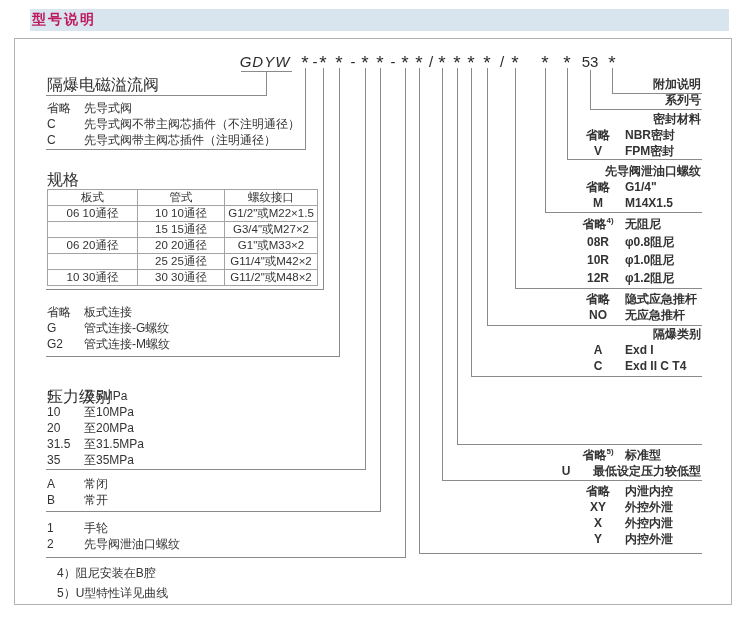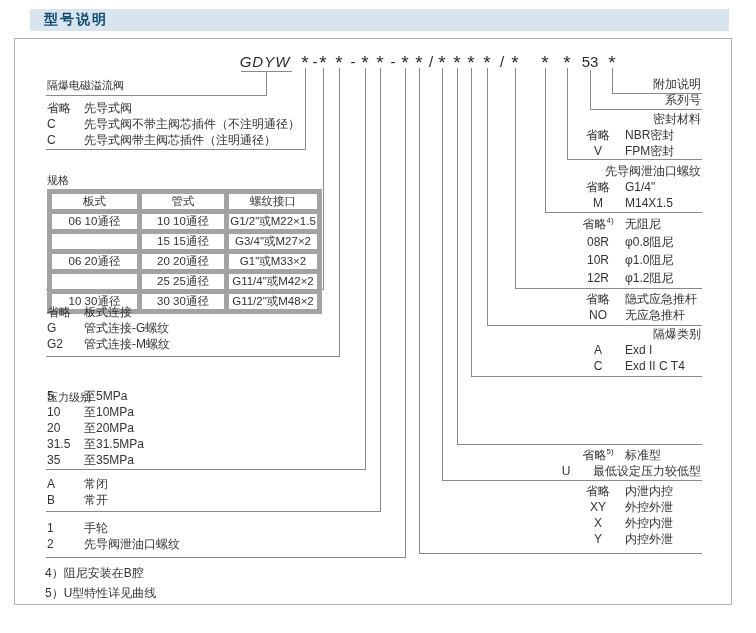--- a/index.html
+++ b/index.html
@@ -1,46 +1,46 @@
 <!DOCTYPE html>
 <html><head>
 <meta charset="utf-8">
 <style>
   html,body{margin:0;padding:0;background:#fff;}
   .page{position:relative;width:756px;height:633px;background:#fff;overflow:hidden;
         font-family:"Liberation Sans","DejaVu Sans",sans-serif;color:#333;}
   .header-bar{position:absolute;left:30px;top:9px;width:699px;height:22px;
         background:#d8e4ee;display:flex;align-items:center;}
-  .header-title{font-weight:bold;font-size:14px;color:#0c4a6e;margin-left:14px;letter-spacing:2px;}
+  .header-title{font-weight:bold;font-size:14px;color:#be185d;margin-left:2px;letter-spacing:2px;}
   .diagram-box{position:absolute;left:14px;top:38px;width:716px;height:565px;
         border:1px solid #b3b3b3;background:#fff;}
   svg.connectors{position:absolute;left:0;top:0;pointer-events:none;}
   .connector{fill:none;stroke:#8a8a8a;stroke-width:1;shape-rendering:crispEdges;}
 
   
   .tok{position:absolute;top:14px;transform:translateX(-50%);font-size:15px;color:#2b2b2b;white-space:pre;}
   .tok.star{top:13px;font-size:19px;}
   .tok.gdyw{letter-spacing:1px;font-style:italic;}
 
   
-  .ltext{position:absolute;font-size:11px;line-height:16px;white-space:nowrap;color:#333;}
+  .ltext{position:absolute;font-size:16px;line-height:16px;white-space:nowrap;color:#333;}
   .lgroup{position:absolute;left:32px;}
   .lrow{display:flex;height:16px;line-height:16px;font-size:12px;white-space:nowrap;}
   .lk{width:37px;flex:none;}
-  .foot{position:absolute;left:30px;font-size:12px;line-height:16px;white-space:nowrap;}
+  .foot{position:absolute;left:42px;font-size:12px;line-height:16px;white-space:nowrap;}
 
   
   #spec-table{position:absolute;left:32px;top:150px;width:270px;border-collapse:collapse;table-layout:fixed;}
-  #spec-table th,#spec-table td{border:5px solid #a3a3a3;font-weight:normal;font-size:11.5px;
+  #spec-table th,#spec-table td{border:1px solid #a3a3a3;font-weight:normal;font-size:11.5px;
         text-align:center;height:15px;line-height:15px;padding:0;white-space:nowrap;color:#333;}
 
   
   .rgroup{position:absolute;right:30px;width:215px;}
   .rrow{display:flex;justify-content:flex-end;align-items:baseline;height:16px;line-height:16px;
-        font-size:12px;white-space:nowrap;}
+        font-size:12px;white-space:nowrap;font-weight:bold;}
   .rgroup.tall .rrow{height:18px;line-height:18px;}
   .rrow.rtitle{display:block;text-align:right;}
   .rk{margin-right:10px;min-width:34px;text-align:center;}
   .rd{min-width:76px;text-align:left;}
   sup{font-size:8px;line-height:0;}
 </style>
 </head>
 <body>
 
 <div class="page">

